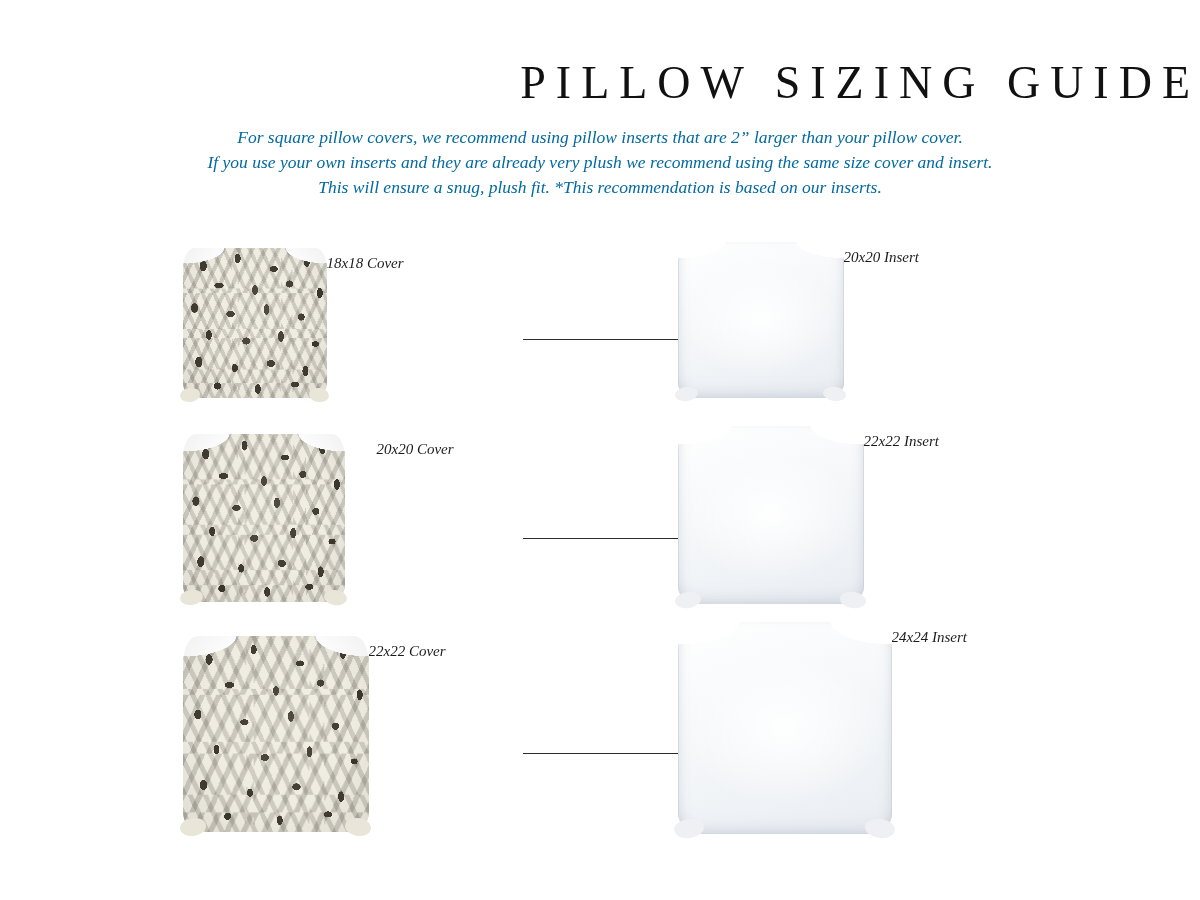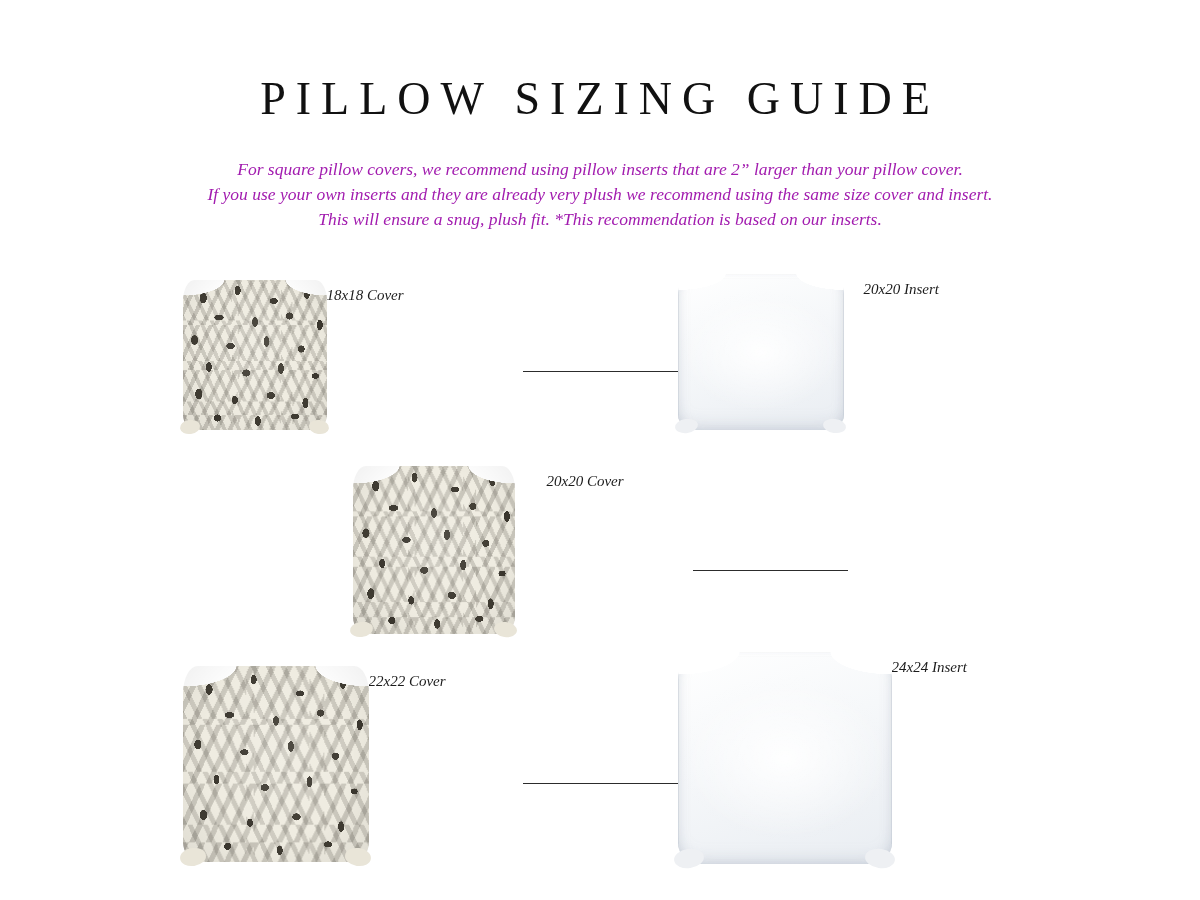--- a/index.html
+++ b/index.html
@@ -11,38 +11,38 @@
     width: 1200px;
     height: 900px;
     overflow: hidden;
     font-family: "Liberation Sans", sans-serif;
     color: #1a1a1a;
     position: relative;
   }
 
   
   .guide-title {
-    text-align: center;
+    text-align: right;
     font-family: "Liberation Serif", serif;
     font-size: 46px;
     letter-spacing: 10px;
     font-weight: 400;
-    margin: 16px;
+    margin: 0;
     padding-top: 56px;
     color: #111111;
     white-space: nowrap;
   }
 
   .intro {
     text-align: center;
     font-family: "Liberation Serif", serif;
     font-style: italic;
     font-size: 17.5px;
     line-height: 25px;
-    color: #a21caf;
+    color: #0369a1;
     margin: 0;
     padding-top: 16px;
   }
   .intro-line { display: block; }
 
   
   .rows {
     position: relative;
     margin-top: 22px;
   }
@@ -204,21 +204,21 @@
           <div class="notch"></div>
           <div class="shade"></div>
           <div class="ear left"></div>
           <div class="ear right"></div>
         </div>
         <div class="caption">18x18 Cover</div>
       </div>
 
       <div class="connector" style="width:155px; margin-top:117px;"></div>
 
-      <div class="cell" style="width:340px; padding-top:20px;gap:20px;">
+      <div class="cell" style="width:340px; padding-top:20px;">
         <div class="pillow insert" style="width:166px;height:156px;">
           <div class="body"></div>
           <div class="notch"></div>
           <div class="seam"></div>
           <div class="ear left"></div>
           <div class="ear right"></div>
         </div>
         <div class="caption">20x20 Insert</div>
       </div>
     </div>
@@ -230,20 +230,30 @@
           <div class="notch"></div>
           <div class="shade"></div>
           <div class="ear left"></div>
           <div class="ear right"></div>
         </div>
         <div class="caption">20x20 Cover</div>
       </div>
 
       <div class="connector" style="width:155px; margin-top:126px;"></div>
 
+      <div class="cell" style="width:340px; padding-top:14px;">
+        <div class="pillow insert" style="width:186px;height:178px;">
+          <div class="body"></div>
+          <div class="notch"></div>
+          <div class="seam"></div>
+          <div class="ear left"></div>
+          <div class="ear right"></div>
+        </div>
+        <div class="caption">22x22 Insert</div>
+      </div>
     </div>
 
     <div class="row" style="margin-top:12px;">
       <div class="cell" style="width:340px; padding-top:20px;">
         <div class="pillow cover" style="width:186px;height:196px;">
           <div class="body"></div>
           <div class="notch"></div>
           <div class="shade"></div>
           <div class="ear left"></div>
           <div class="ear right"></div>

